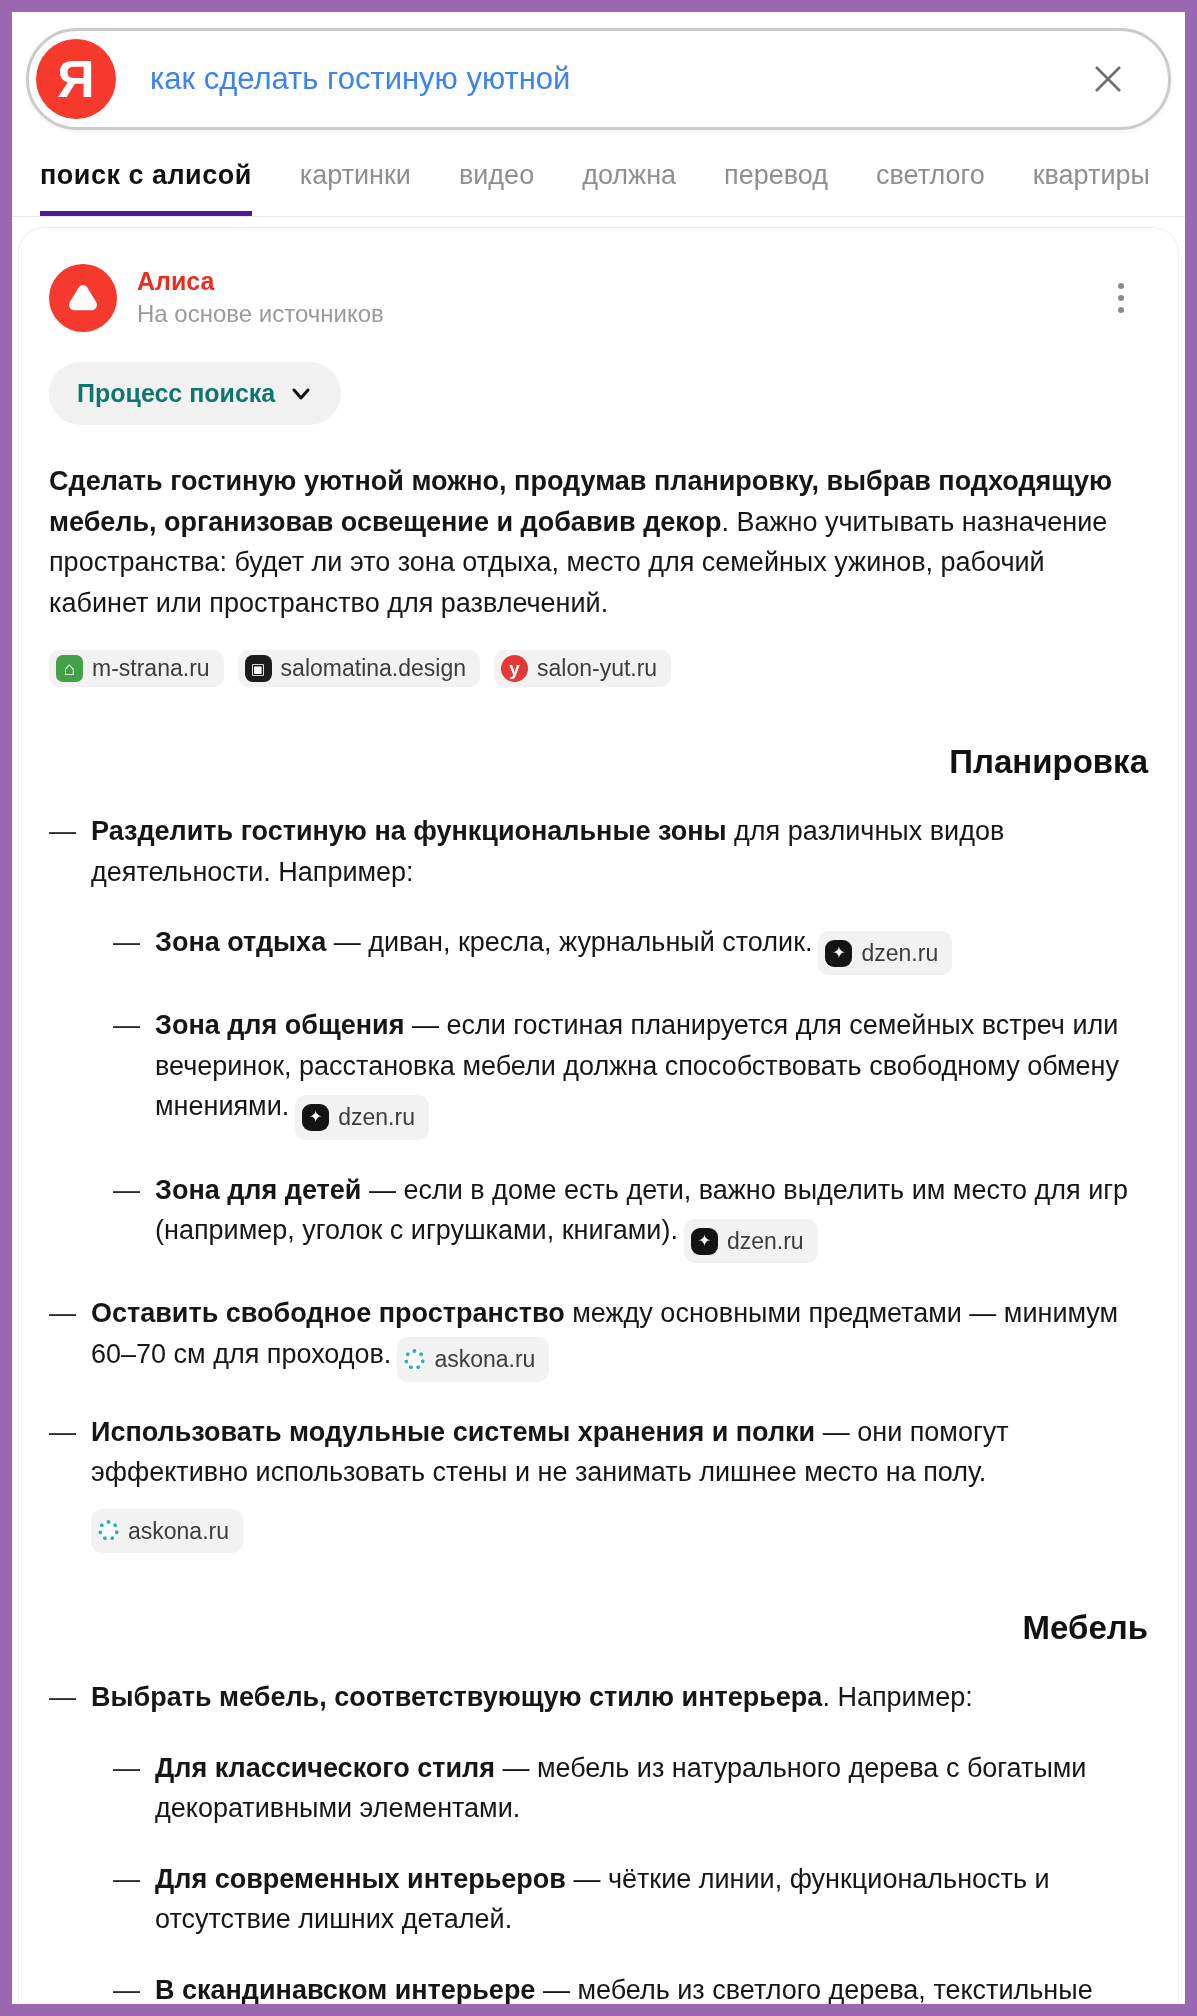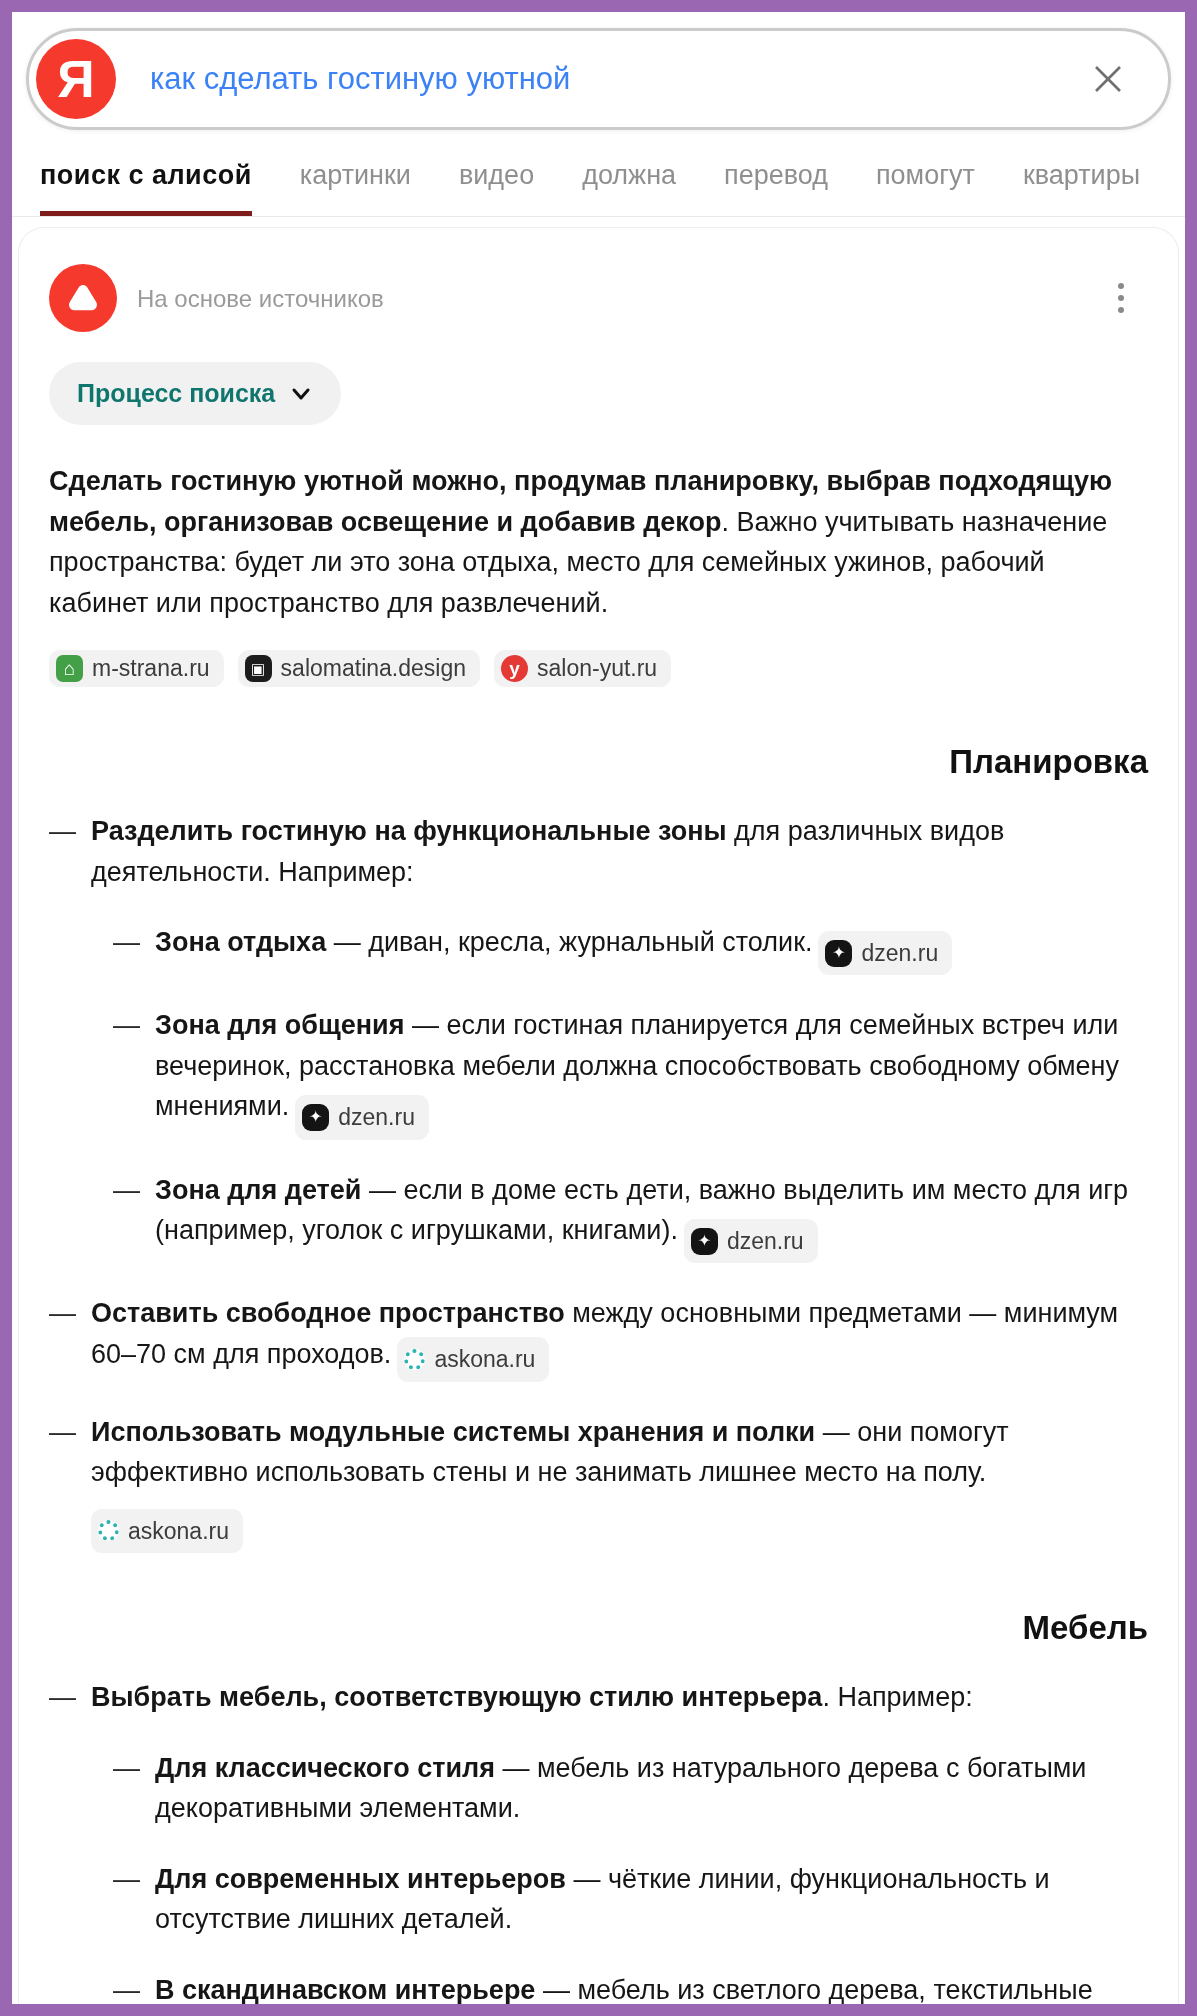--- a/index.html
+++ b/index.html
@@ -27,21 +27,21 @@
     font-family:inherit;font-size:31px;color:#3b82f6;margin-left:32px;
   }
   .clear-btn{flex:0 0 auto;margin-right:38px;width:44px;height:44px;cursor:pointer;}
   
   .tabs{
     margin-top:30px;padding:0 28px;display:flex;gap:48px;
     font-size:27px;color:#8f8f8f;white-space:nowrap;overflow:hidden;
     border-bottom:1px solid #e9e9e9;
   }
   .tab{padding-bottom:20px;flex:0 0 auto;cursor:pointer;}
-  .tab.active{color:#111;font-weight:700;letter-spacing:.5px;border-bottom:6px solid #7f1d1d;margin-bottom:-1px;text-align:center;}
+  .tab.active{color:#111;font-weight:700;letter-spacing:.5px;border-bottom:6px solid #4c1d95;margin-bottom:-1px;text-align:center;}
   
   .card{
     margin:10px 6px 0 6px;border:1px solid #ededed;border-bottom:none;
     border-radius:26px 26px 0 0;padding:36px 30px 40px 30px;
     min-height:1640px;background:#fff;box-sizing:border-box;
   }
   .alice-head{display:flex;align-items:center;}
   .alice-avatar{
     width:68px;height:68px;border-radius:50%;background:#f5392c;
     display:flex;align-items:center;justify-content:center;flex:0 0 auto;
@@ -97,33 +97,34 @@
     <line x1="34" y1="10" x2="10" y2="34" stroke="#707070" stroke-width="2.6"></line>
   </svg>
 </div>
 
 <div class="tabs" id="tabs-bar">
     <div class="tab active">поиск с алисой</div>
     <div class="tab">картинки</div>
     <div class="tab">видео</div>
     <div class="tab">должна</div>
     <div class="tab">перевод</div>
-    <div class="tab">помогут</div>
+    <div class="tab">светлого</div>
     <div class="tab">квартиры</div>
     <div class="tab">перевод</div>
   </div>
 
 <div class="card">
   <div class="alice-head">
     <div class="alice-avatar">
       <svg width="40" height="40" viewBox="0 0 24 24">
         <path d="M12 4.2 C13.1 4.2 14.1 4.8 14.7 5.8 L19.9 14.4 C21.2 16.5 19.7 19.3 17.2 19.3 L6.8 19.3 C4.3 19.3 2.8 16.5 4.1 14.4 L9.3 5.8 C9.9 4.8 10.9 4.2 12 4.2 Z" fill="#ffffff"></path>
       </svg>
     </div>
     <div class="alice-meta">
+      <div class="alice-name">Алиса</div>
       <div class="alice-sub">На основе источников</div>
     </div>
     <div class="kebab">
         <i></i>
         <i></i>
         <i></i>
       </div>
   </div>
 
   <div class="process-btn">

